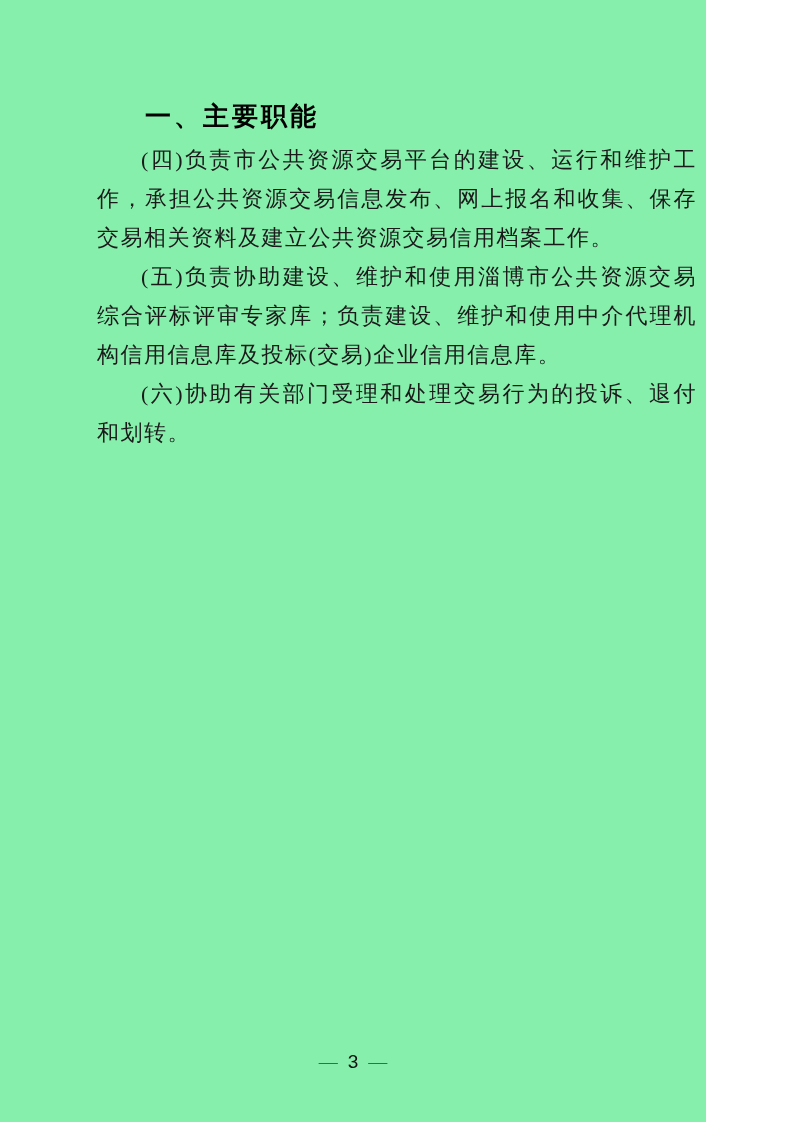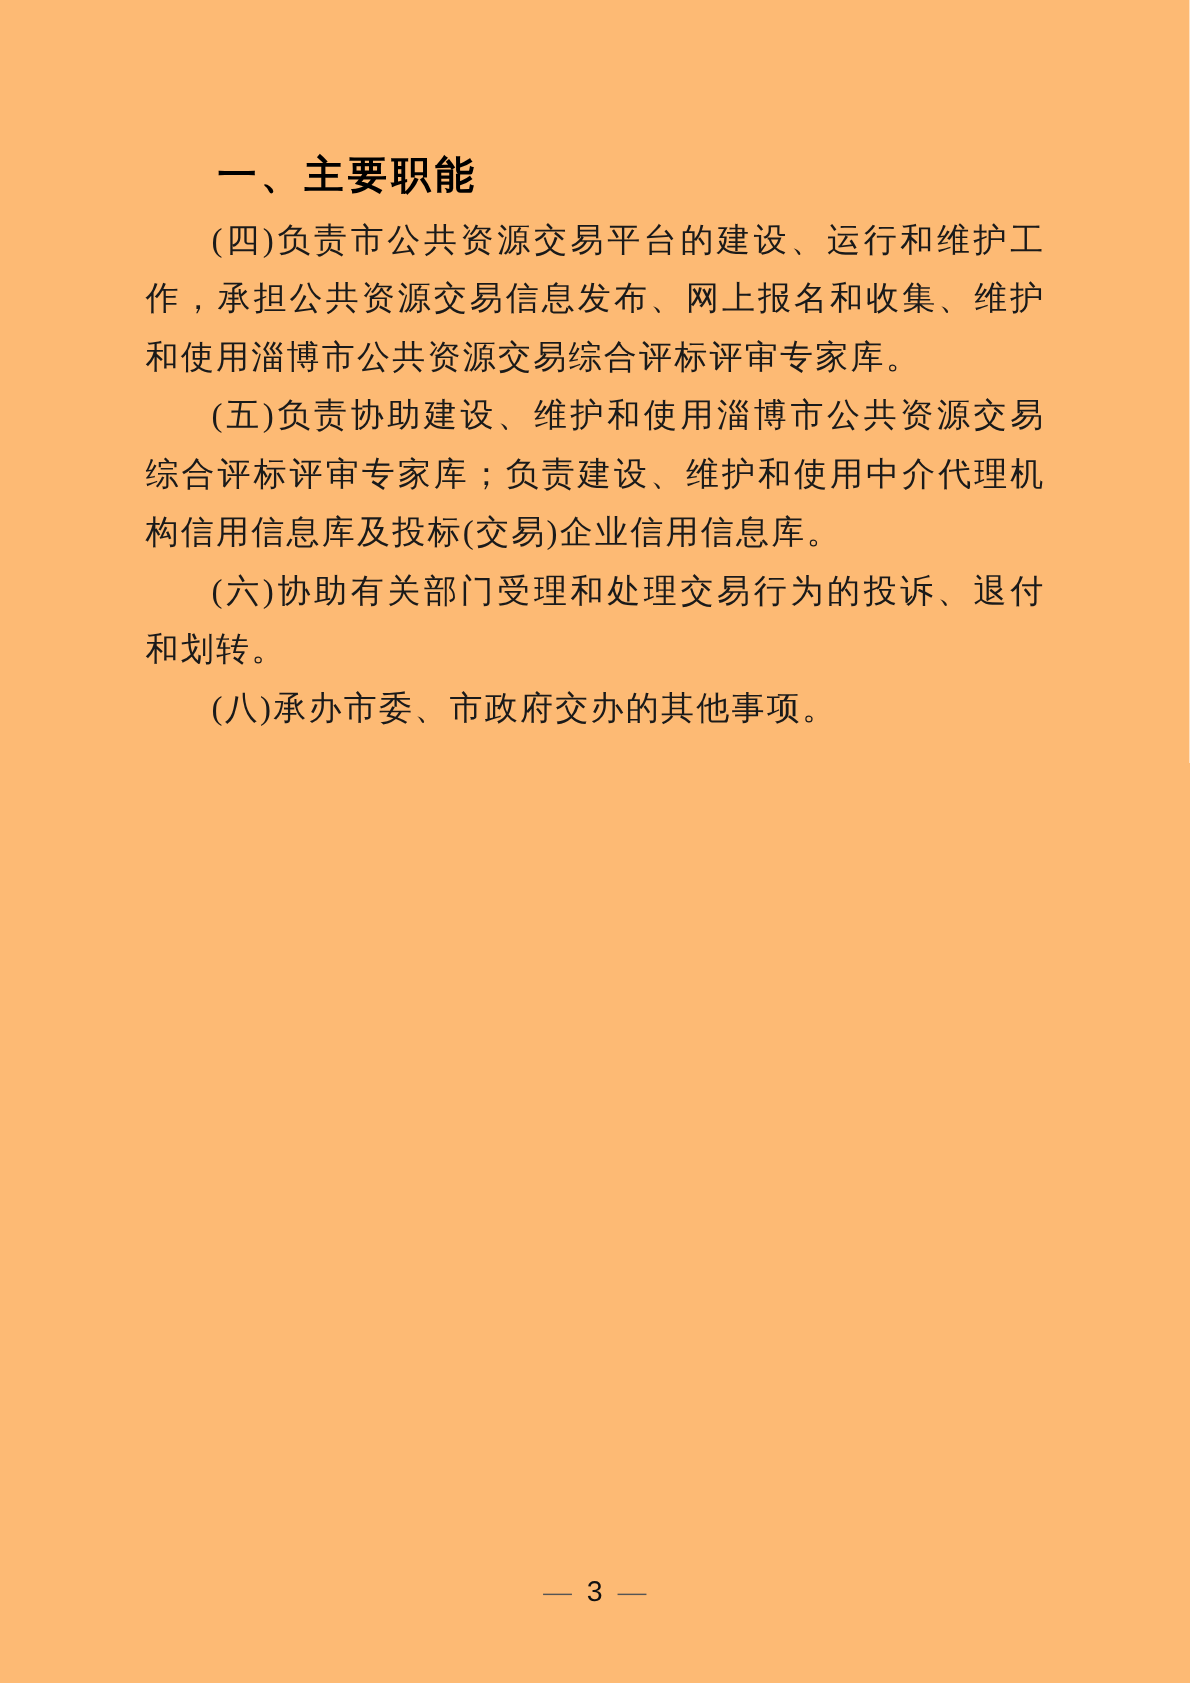--- a/index.html
+++ b/index.html
@@ -2,23 +2,23 @@
 <html><head>
 <meta charset="utf-8">
 <style>
   html, body {
     margin: 0;
     padding: 0;
     background: #ffffff;
   }
   .page {
     position: relative;
-    width: 793px;
+    width: 706px;
     height: 1122px;
-    background: #fdba74;
+    background: #86efac;
     overflow: hidden;
     font-family: "Liberation Serif", serif;
     color: #1a1a1a;
   }
   .content {
     position: absolute;
     left: 97px;
     top: 98px;
     width: 600px;
   }
@@ -60,22 +60,21 @@
     color: #111111;
     font-family: "Liberation Sans", sans-serif;
   }
 </style>
 </head>
 <body>
 
 <div class="page">
   <div class="content">
     <h1 class="doc-heading">一、主要职能</h1>
-    <p class="para">(四)负责市公共资源交易平台的建设、运行和维护工作，承担公共资源交易信息发布、网上报名和收集、维护和使用淄博市公共资源交易综合评标评审专家库。</p>
+    <p class="para">(四)负责市公共资源交易平台的建设、运行和维护工作，承担公共资源交易信息发布、网上报名和收集、保存交易相关资料及建立公共资源交易信用档案工作。</p>
     <p class="para">(五)负责协助建设、维护和使用淄博市公共资源交易综合评标评审专家库；负责建设、维护和使用中介代理机构信用信息库及投标(交易)企业信用信息库。</p>
     <p class="para">(六)协助有关部门受理和处理交易行为的投诉、退付和划转。</p>
-    <p class="para">(八)承办市委、市政府交办的其他事项。</p>
   </div>
 
   <div class="footer">
     <span class="dash">—</span><span class="num">3</span><span class="dash">—</span>
   </div>
 </div>
 
 </body></html>

